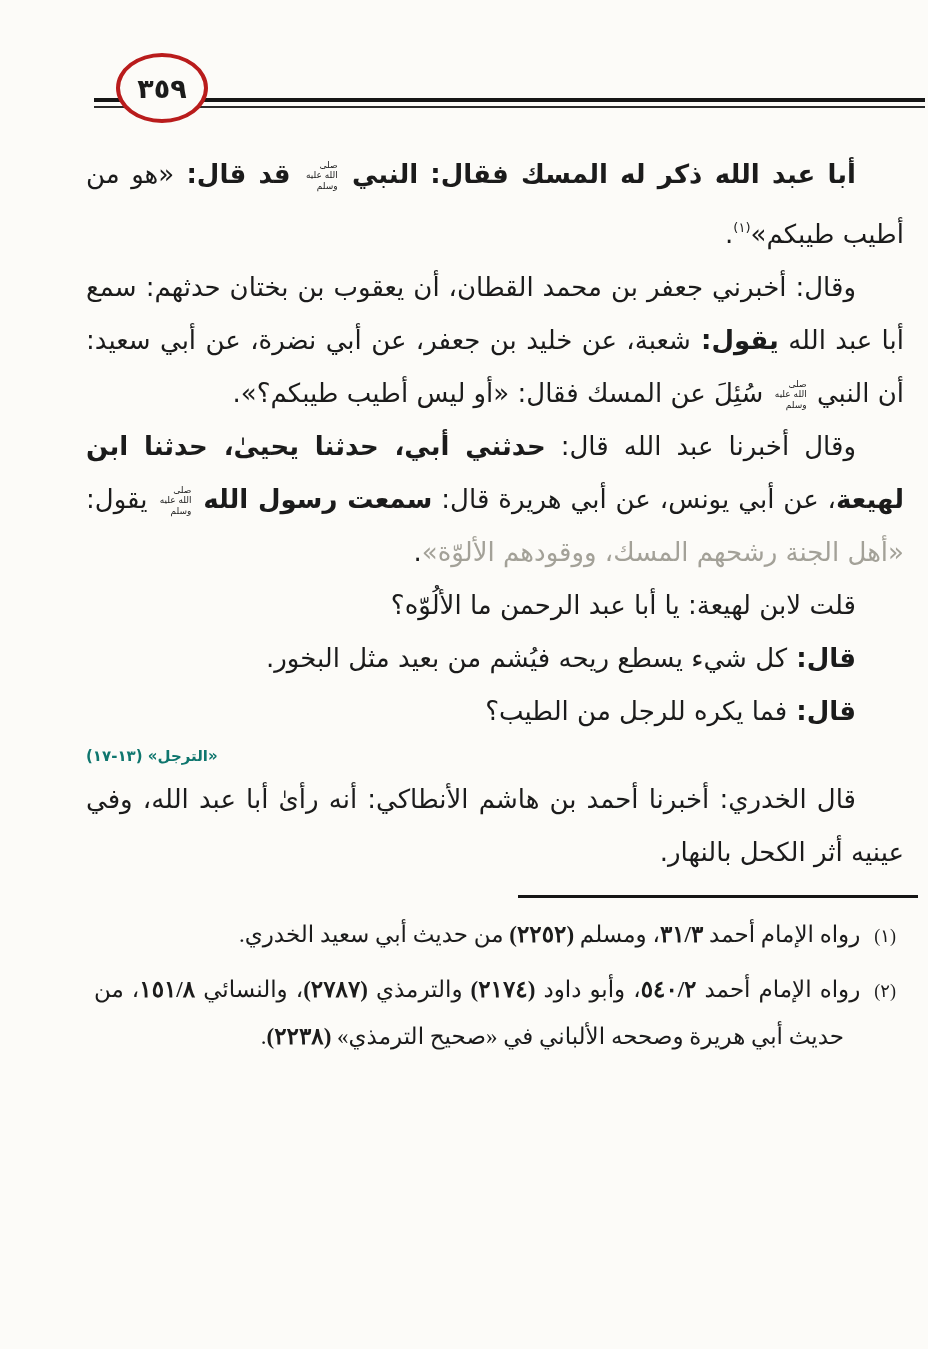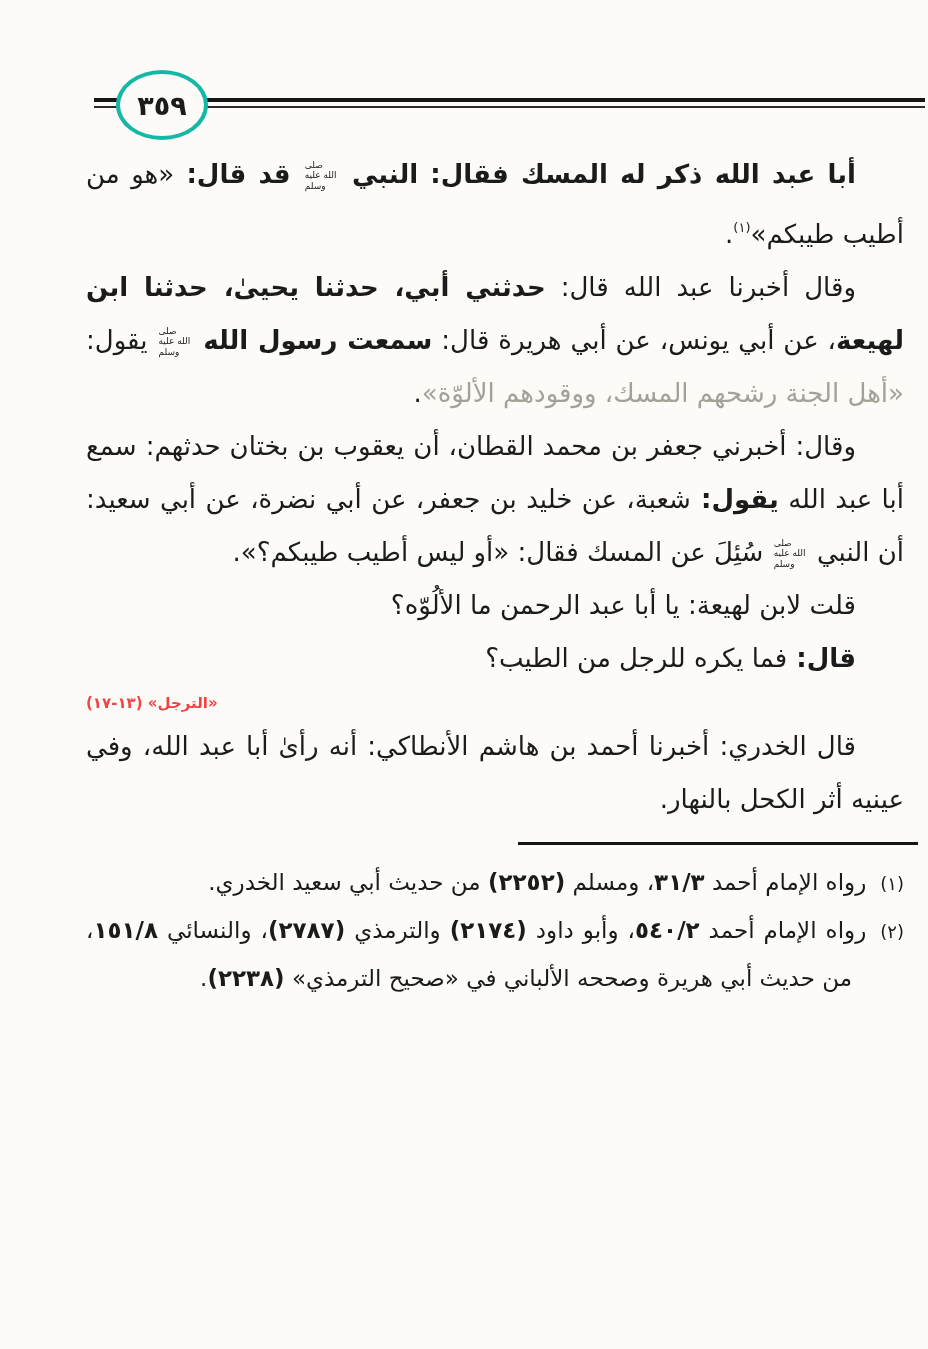--- a/index.html
+++ b/index.html
@@ -10,72 +10,73 @@
     background:#fcfbf8;
     overflow:hidden;
     direction:rtl;
     font-family:"DejaVu Sans", sans-serif;
     color:#1b1b1b;
   }
   
   .rule-a{position:absolute;top:98px;left:94px;right:3px;height:4px;background:#161616;}
   .rule-b{position:absolute;top:106px;left:94px;right:3px;height:2px;background:#2b2b2b;}
   .page-badge{
-    position:absolute;top:70px;left:116px;width:84px;height:62px;
-    background:#fcfbf8;border:4px solid #14b8a6;border-radius:50%;
+    position:absolute;top:53px;left:116px;width:84px;height:62px;
+    background:#fcfbf8;border:4px solid #b91c1c;border-radius:50%;
     display:flex;align-items:center;justify-content:center;
     font-size:27px;font-weight:700;z-index:2;
   }
   
   .content{
     position:absolute;top:148px;right:24px;left:86px;
     font-size:26px;line-height:53px;
     text-align:justify;
   }
   .para{margin:0;text-indent:48px;}
   .rn{font-weight:400;}
   .rb{font-weight:700;}
   .rf{color:#a3a198;}
   .rs{font-size:13px;vertical-align:11px;letter-spacing:0;}
   .saw{
     display:inline-block;width:33px;margin:0 2px;
-    font-size:9px;line-height:1.12;text-align:left;
+    font-size:9px;line-height:1.12;text-align:right;
     vertical-align:middle;font-weight:400;white-space:normal;text-indent:0;
   }
   .margin-note{
     text-align:left;text-indent:0;
     font-size:15px;line-height:30px;margin:3px 0 2px 0;
-    color:#ef4444;font-weight:700;letter-spacing:1px;
+    color:#0f766e;font-weight:700;letter-spacing:1px;
   }
   
   .fn-rule{
     width:400px;height:3px;background:#151515;
     margin:16px -14px 14px auto;
   }
   .footnotes{font-size:23px;line-height:46px;}
-  .footnote{margin:0;padding-right:52px;text-indent:-52px;text-align:justify;}
+  .footnote{margin:8px;padding-right:52px;text-indent:-52px;text-align:justify;font-family:Liberation Serif, serif;}
   .fn-marker{font-size:18px;margin-left:14px;}
 </style>
 </head>
 <body>
 
 <div class="page">
 
   <div class="rule-a"></div>
   <div class="rule-b"></div>
   <div class="page-badge">
     <span>٣٥٩</span>
   </div>
 
   <div class="content">
     <div id="body-sections">
         <p class="para"><span class="rb">أبا عبد الله ذكر له المسك فقال: النبي </span><span class="saw">صلى الله عليه وسلم</span><span class="rb"> قد قال: </span><span class="rn">«هو من أطيب طيبكم»</span><span class="rs">(١)</span><span class="rn">.</span></p>
+        <p class="para"><span class="rn">وقال: أخبرني جعفر بن محمد القطان، أن يعقوب بن بختان حدثهم: سمع أبا عبد الله </span><span class="rb">يقول: </span><span class="rn">شعبة، عن خليد بن جعفر، عن أبي نضرة، عن أبي سعيد: أن النبي </span><span class="saw">صلى الله عليه وسلم</span><span class="rn"> سُئِلَ عن المسك فقال: «أو ليس أطيب طيبكم؟».</span></p>
         <p class="para"><span class="rn">وقال أخبرنا عبد الله قال: </span><span class="rb">حدثني أبي، حدثنا يحيىٰ، حدثنا ابن لهيعة</span><span class="rn">، عن أبي يونس، عن أبي هريرة قال: </span><span class="rb">سمعت رسول الله </span><span class="saw">صلى الله عليه وسلم</span><span class="rn"> يقول: </span><span class="rf">«أهل الجنة رشحهم المسك، ووقودهم الألوّة»</span><span class="rn">.</span></p>
-        <p class="para"><span class="rn">وقال: أخبرني جعفر بن محمد القطان، أن يعقوب بن بختان حدثهم: سمع أبا عبد الله </span><span class="rb">يقول: </span><span class="rn">شعبة، عن خليد بن جعفر، عن أبي نضرة، عن أبي سعيد: أن النبي </span><span class="saw">صلى الله عليه وسلم</span><span class="rn"> سُئِلَ عن المسك فقال: «أو ليس أطيب طيبكم؟».</span></p>
         <p class="para"><span class="rn">قلت لابن لهيعة: يا أبا عبد الرحمن ما الألُوّه؟</span></p>
+        <p class="para"><span class="rb">قال: </span><span class="rn">كل شيء يسطع ريحه فيُشم من بعيد مثل البخور.</span></p>
         <p class="para"><span class="rb">قال: </span><span class="rn">فما يكره للرجل من الطيب؟</span></p>
         <div class="margin-note">«الترجل» (١٣-١٧)</div>
         <p class="para"><span class="rn">قال الخدري: أخبرنا أحمد بن هاشم الأنطاكي: أنه رأىٰ أبا عبد الله، وفي عينيه أثر الكحل بالنهار.</span></p>
       </div>
     <div class="fn-rule"></div>
     <div id="footnotes" class="footnotes">
         <div class="footnote"><span class="fn-marker">(١)</span><span class="rn">رواه الإمام أحمد </span><span class="rb">٣١/٣</span><span class="rn">، ومسلم </span><span class="rb">(٢٢٥٢)</span><span class="rn"> من حديث أبي سعيد الخدري.</span></div>
         <div class="footnote"><span class="fn-marker">(٢)</span><span class="rn">رواه الإمام أحمد </span><span class="rb">٥٤٠/٢</span><span class="rn">، وأبو داود </span><span class="rb">(٢١٧٤)</span><span class="rn"> والترمذي </span><span class="rb">(٢٧٨٧)</span><span class="rn">، والنسائي </span><span class="rb">١٥١/٨</span><span class="rn">، من حديث أبي هريرة وصححه الألباني في «صحيح الترمذي» </span><span class="rb">(٢٢٣٨)</span><span class="rn">.</span></div>
       </div>
   </div>

